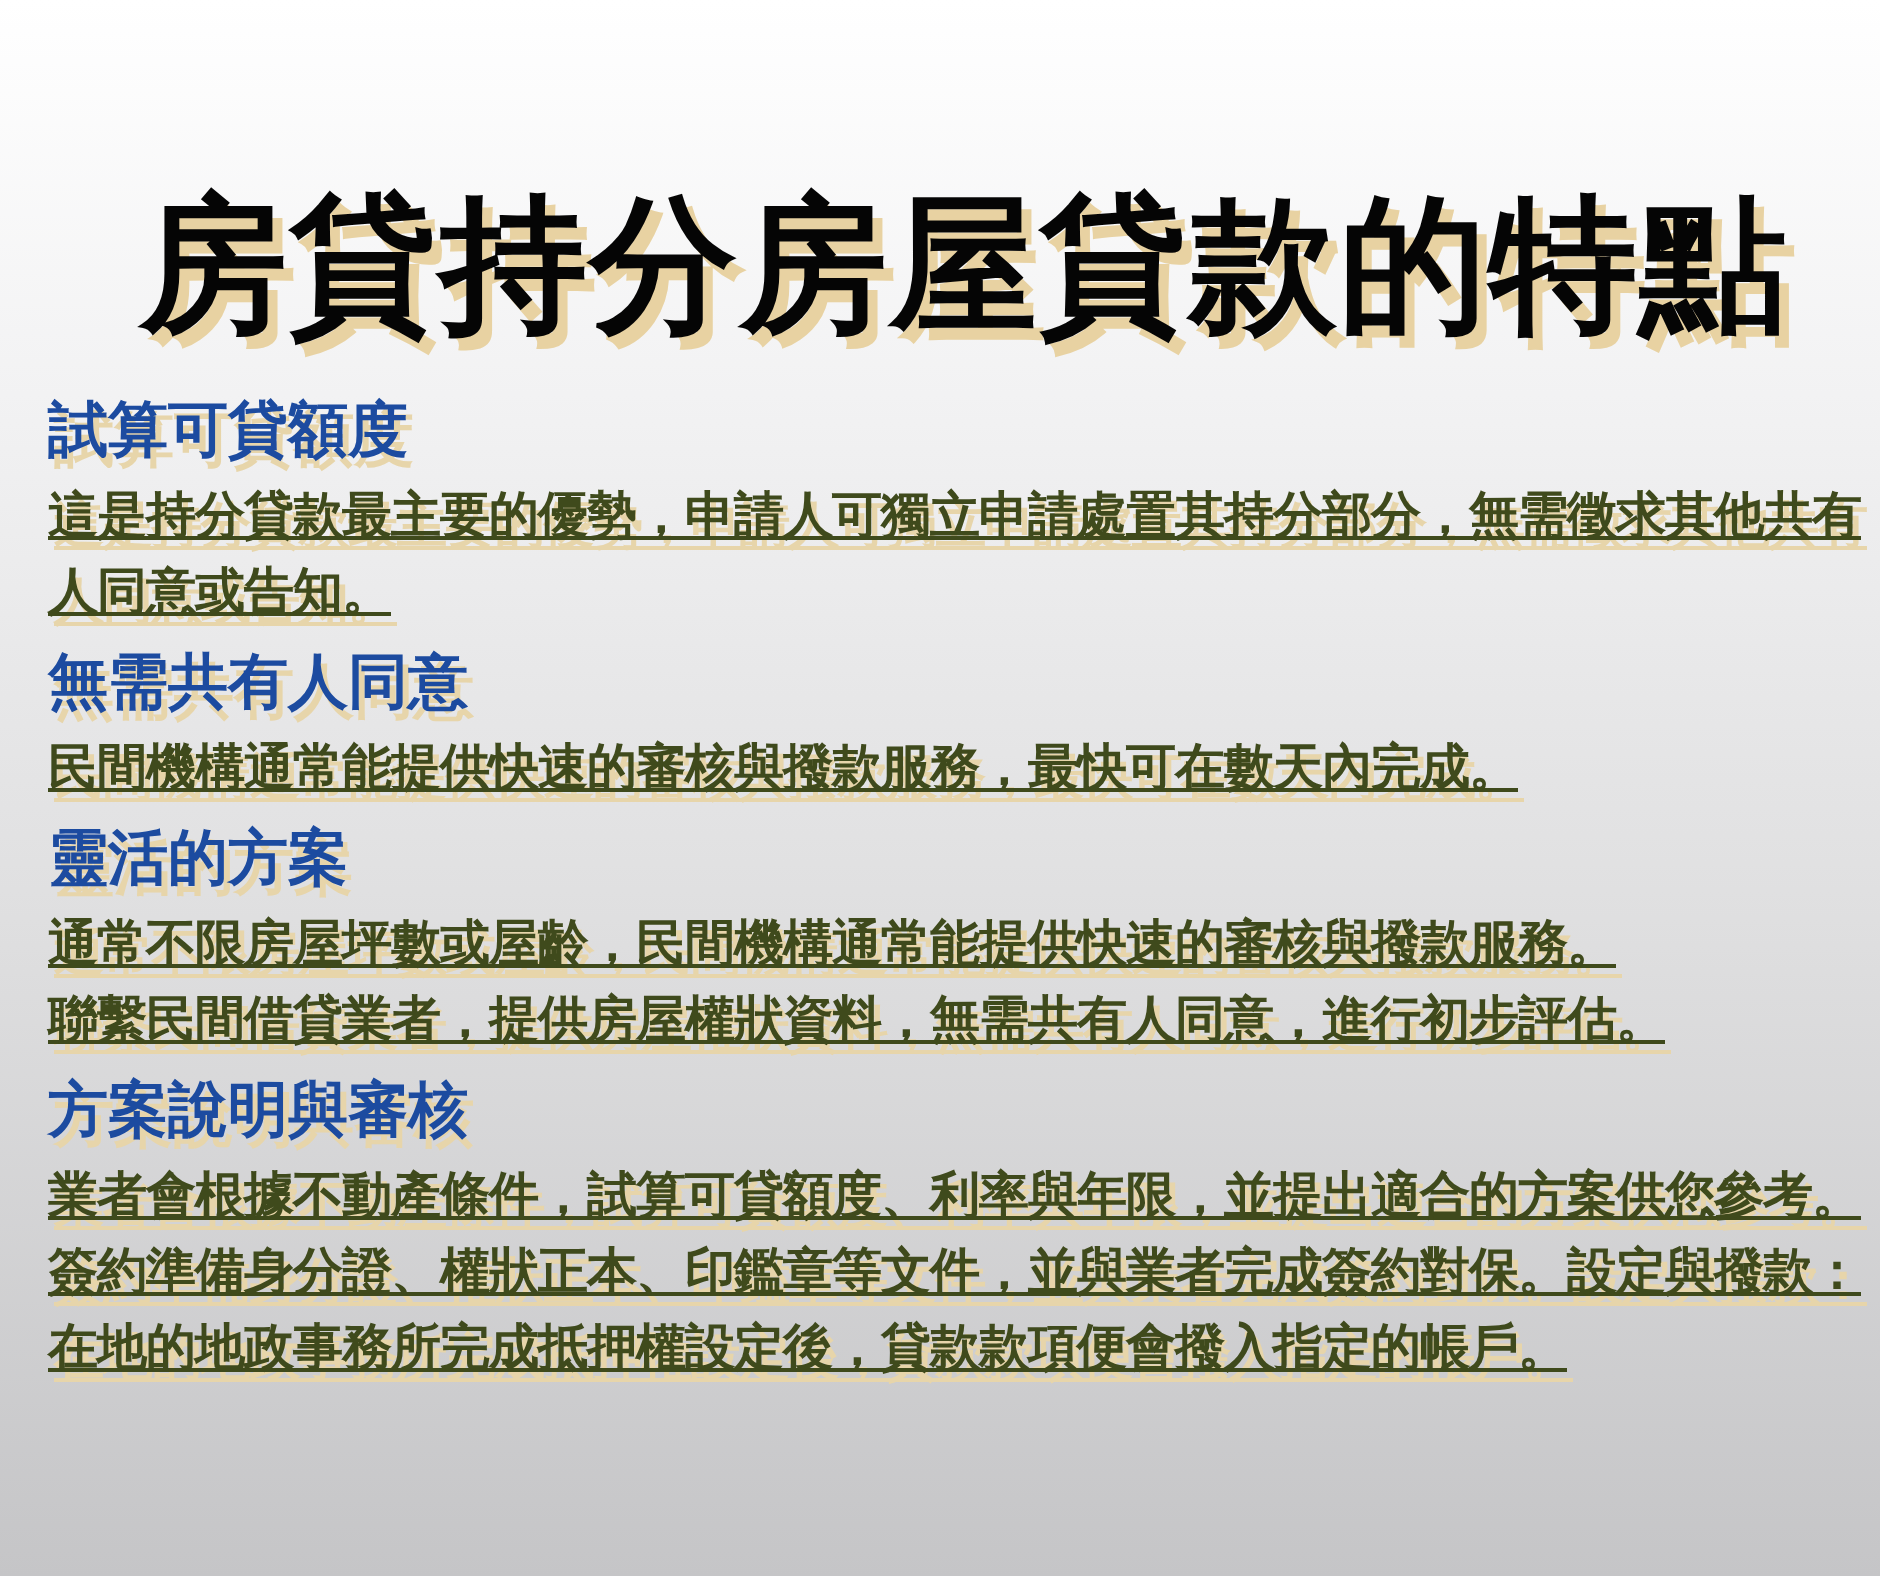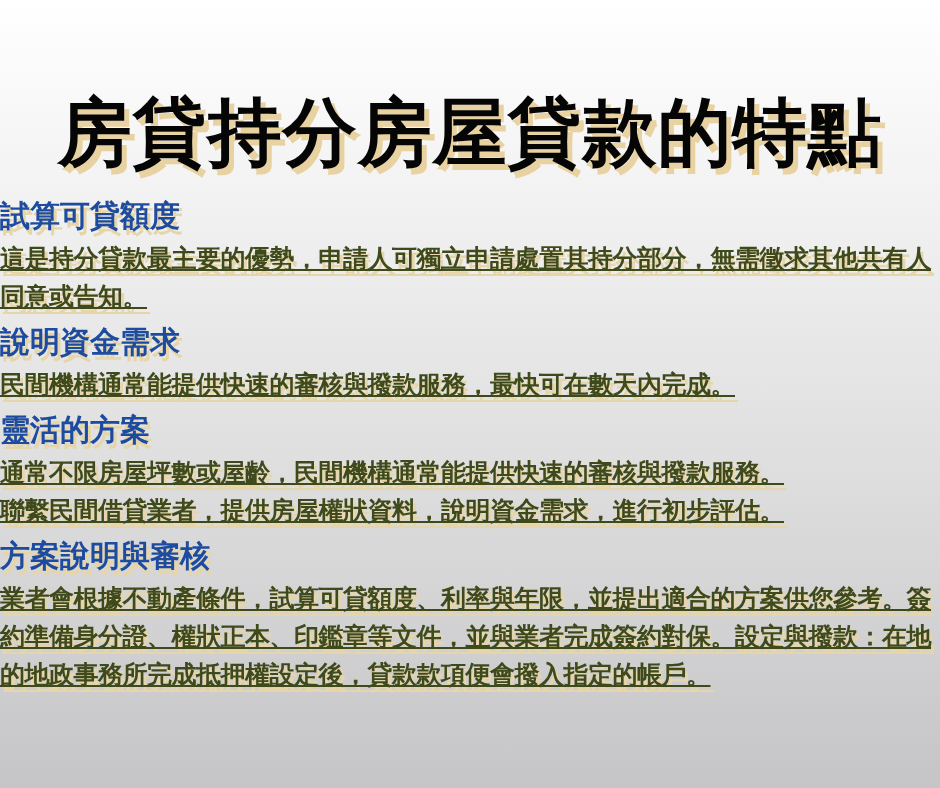--- a/index.html
+++ b/index.html
@@ -9,20 +9,21 @@
     height: 788px;
     overflow: hidden;
     background: linear-gradient(180deg, #ffffff 0%, #f2f2f3 25%, #dededf 60%, #c5c5c7 100%);
     font-family: "Liberation Sans", "DejaVu Sans", sans-serif;
     font-weight: bold;
   }
   .slide {
     width: 940px;
     height: 788px;
     position: relative;
+    padding-left: 24px;
   }
   .page-title {
     font-size: 74px;
     line-height: 1.1;
     color: #050505;
     text-align: center;
     margin: 0;
     padding-top: 92px;
     padding-bottom: 16px;
     letter-spacing: 1px;
@@ -53,31 +54,31 @@
 <div class="slide">
 
   <h1 class="page-title">房貸持分房屋貸款的特點</h1>
 
   <section class="section">
     <h2 class="section-heading">試算可貸額度</h2>
     <p class="section-body">這是持分貸款最主要的優勢，申請人可獨立申請處置其持分部分，無需徵求其他共有人同意或告知。</p>
   </section>
 
   <section class="section">
-    <h2 class="section-heading">說明資金需求</h2>
+    <h2 class="section-heading">無需共有人同意</h2>
     <p class="section-body">民間機構通常能提供快速的審核與撥款服務，最快可在數天內完成。</p>
   </section>
 
   <section class="section">
     <h2 class="section-heading">靈活的方案</h2>
     <p class="section-body">通常不限房屋坪數或屋齡，民間機構通常能提供快速的審核與撥款服務。</p>
   </section>
 
   <section class="section">
-    <p class="section-body">聯繫民間借貸業者，提供房屋權狀資料，說明資金需求，進行初步評估。</p>
+    <p class="section-body">聯繫民間借貸業者，提供房屋權狀資料，無需共有人同意，進行初步評估。</p>
   </section>
 
   <section class="section">
     <h2 class="section-heading">方案說明與審核</h2>
     <p class="section-body">業者會根據不動產條件，試算可貸額度、利率與年限，並提出適合的方案供您參考。簽約準備身分證、權狀正本、印鑑章等文件，並與業者完成簽約對保。設定與撥款：在地的地政事務所完成抵押權設定後，貸款款項便會撥入指定的帳戶。</p>
   </section>
 
 </div>
 
 </body></html>

